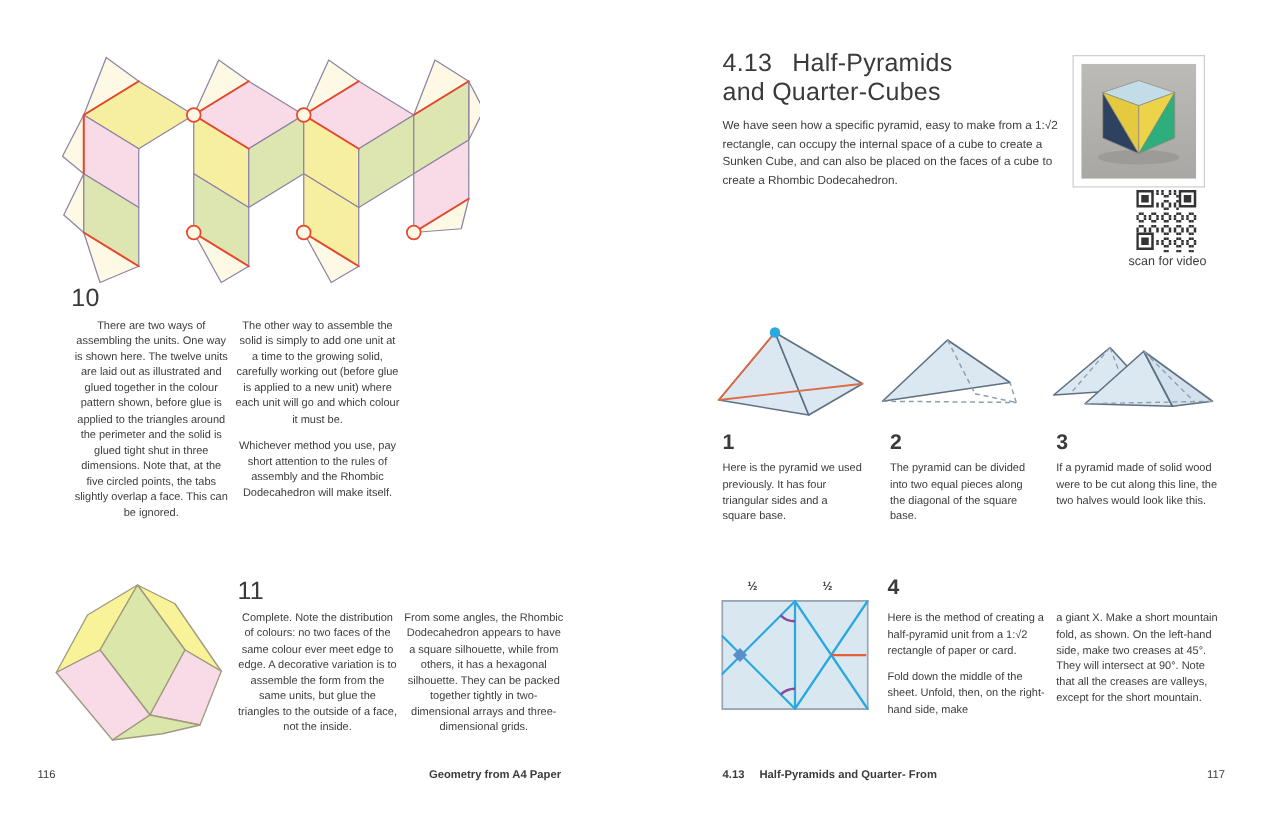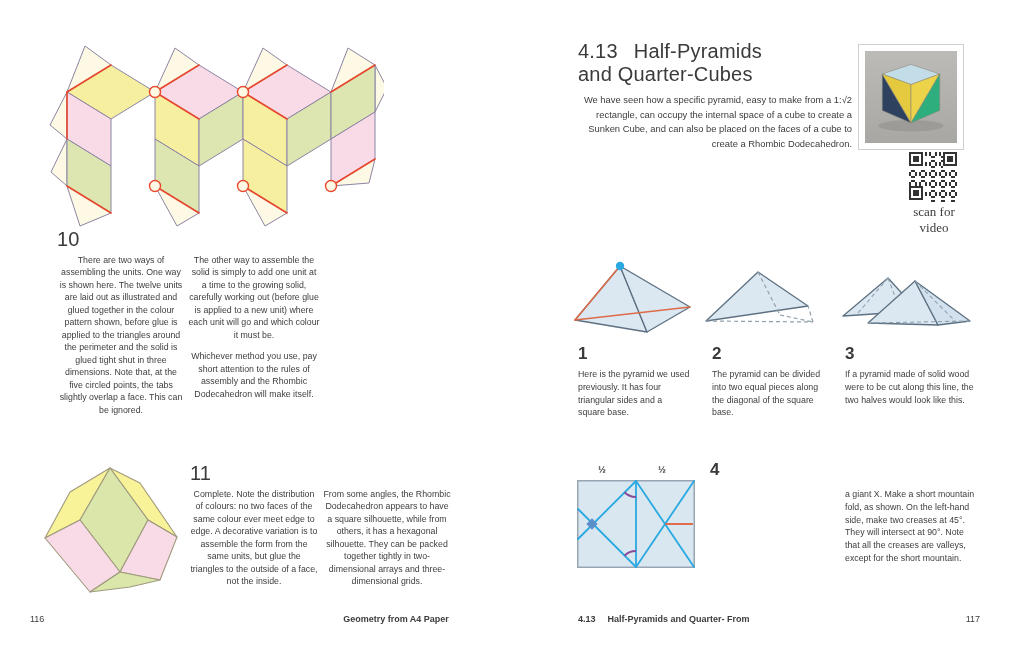--- a/index.html
+++ b/index.html
@@ -4,27 +4,27 @@
 <style>
   html,body{margin:0;padding:0;background:#e8e8e8;}
   .spread{position:relative;width:1020px;height:652px;background:#ffffff;
     font-family:"Liberation Sans",sans-serif;color:#3d3d3d;overflow:hidden;}
   .abs{position:absolute;}
   .h-big{font-size:20px;font-weight:normal;color:#3a3a3a;letter-spacing:.2px;}
   .h-step{font-size:17px;font-weight:bold;color:#3a3a3a;}
   .body-txt{font-size:8.8px;line-height:1.42;color:#3d3d3d;text-align:center;}
   .body-txt p{margin:0 0 9px 0;}
   .intro-txt{font-size:9.4px;line-height:1.56;color:#3c3c3c;}
-  .intro-txt p{margin:0 0 10px 0;text-align:right;}
+  .intro-txt p{margin:0 0 10px 0;}
   .caption{font-size:8.8px;line-height:1.45;color:#3d3d3d;}
   .footer-txt{font-size:9px;color:#3c3c3c;}
   .footer-bold{font-weight:bold;}
   .half-label{font-size:9.5px;font-weight:bold;color:#3a3a3a;}
   .photo-frame{border:1px solid #cfcfcc;background:#fff;padding:6px;}
-  .qr-caption{font-size:13px;color:#3c3c3c;text-align:center;font-family:Liberation Serif, serif;}
+  .qr-caption{font-size:10px;color:#3c3c3c;text-align:center;}
   svg{display:block;}
 </style>
 </head>
 <body>
 
 <div class="spread">
 
   <div>
 
     <svg class="abs" style="left:48px;top:30px" width="336" height="200" viewBox="0 0 336 200">
@@ -349,20 +349,22 @@
       <line x1="88.5" y1="44" x2="116" y2="44" stroke="#e0603a" stroke-width="1.8"></line>
       <rect x="11" y="40" width="8" height="8" fill="#5b8fc9" transform="rotate(45 15 44)"></rect>
       <g stroke="#8a4a9a" stroke-width="2" fill="none">
         <path d="M 59 17 A 16 16 0 0 1 47.5 12.3"></path>
         <path d="M 59 71 A 16 16 0 0 0 47.5 75.7"></path>
       </g>
     </svg>
 
     <div class="abs h-step" style="left:710px;top:460px">4</div>
     <div class="abs caption" style="left:710px;top:488px;width:128px">
+      <p style="margin:0 0 9px 0">Here is the method of creating a half-pyramid unit from a 1:√2 rectangle of paper or card.</p>
+      <p style="margin:0">Fold down the middle of the sheet. Unfold, then, on the right-hand side, make</p>
     </div>
     <div class="abs caption" style="left:845px;top:488px;width:132px">a giant X. Make a short mountain fold, as shown. On the left-hand side, make two creases at 45°. They will intersect at 90°. Note that all the creases are valleys, except for the short mountain.</div>
 
     <div class="abs footer-txt footer-bold" style="left:578px;top:614px">
       <span>4.13</span><span style="display:inline-block;width:12px"></span><span>Half-Pyramids and Quarter- From</span>
     </div>
     <div class="abs footer-txt" style="left:940px;top:614px;width:40px;text-align:right">117</div>
   </div>
 </div>
 

